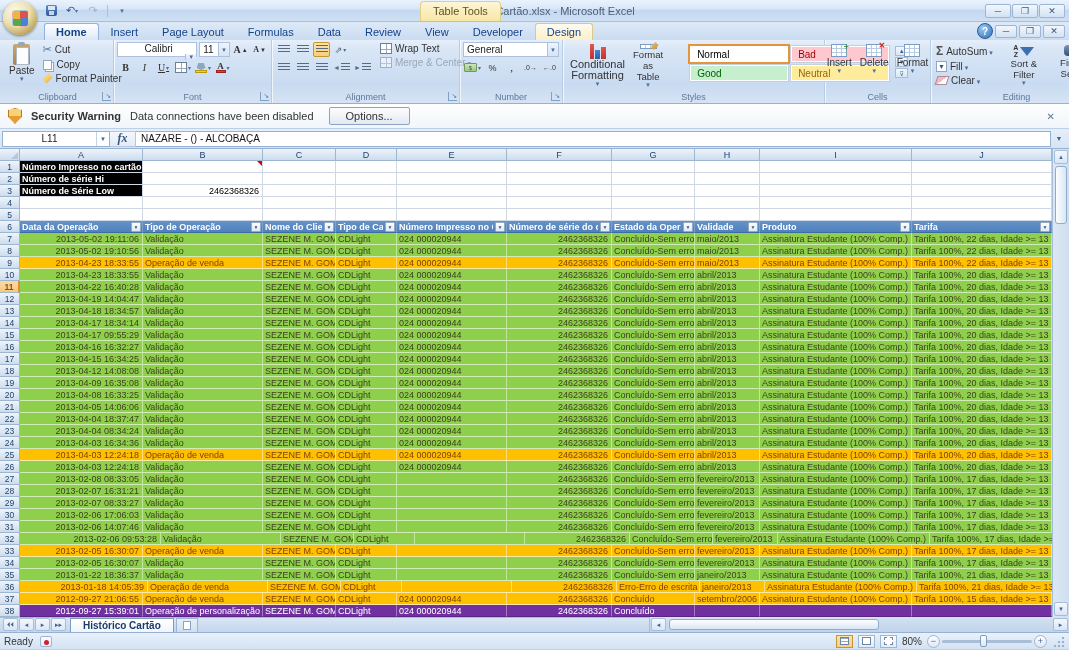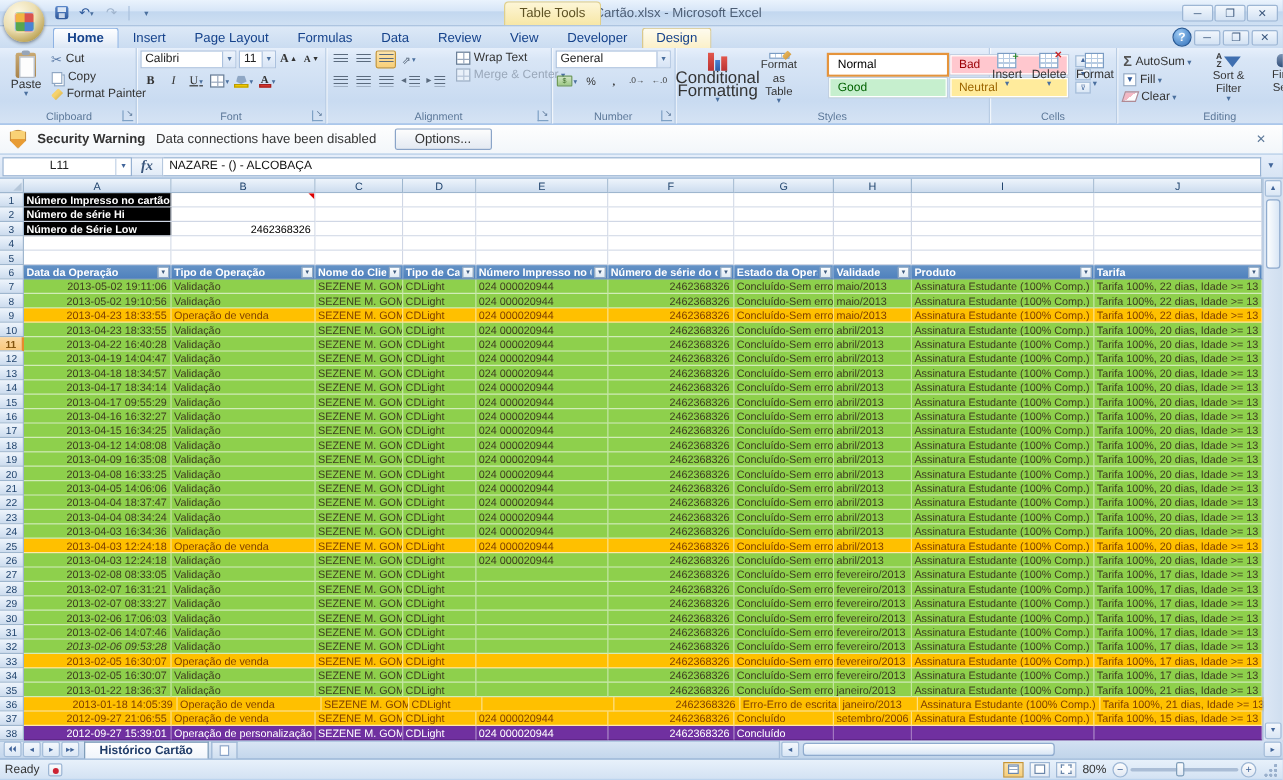--- a/index.html
+++ b/index.html
@@ -235,21 +235,21 @@
           <span>Format Painter</span>
         </div>
     </div>
     <div class="gname">Clipboard</div>
     <div class="launcher">↘</div>
   </div>
 
   <div class="group" style="width:158px;">
     <div class="col" style="width:100%;">
       <div style="display:flex;gap:2px;">
-        <div class="cb" style="width:84px;">
+        <div class="cb" style="width:84px;flex-direction:column;">
             <span>Calibri</span>
             <span class="arr">▼</span>
           </div>
         <div class="cb" style="width:32px;">
             <span>11</span>
             <span class="arr">▼</span>
           </div>
         <div class="tb">
             <span class="bld">A</span>
             <span style="font-size:6px;">▲</span>
@@ -370,21 +370,21 @@
     <div class="launcher">↘</div>
   </div>
 
   <div class="group" style="width:262px;">
     <div class="bigbtn menu-caret" style="width:64px;">
       <span class="i-cf">
           <i></i>
           <i></i>
           <i></i>
         </span>
-      <span class="blabel" style="font-size:14px;">Conditional Formatting</span>
+      <span class="blabel" style="font-size:11px;">Conditional Formatting</span>
     </div>
     <div class="bigbtn menu-caret" style="width:48px;">
       <span class="i-fat"></span>
       <span class="blabel" style="font-size:9.5px;">Format as Table</span>
     </div>
     <div class="style-gallery">
       <div class="chip sel">Normal</div>
       <div class="chip" style="background:#ffc7ce;color:#9c0006;">Bad</div>
       <div class="chip" style="background:#c6efce;color:#006100;">Good</div>
       <div class="chip" style="background:#ffeb9c;color:#9c6500;">Neutral</div>
@@ -913,21 +913,21 @@
         <div class="c" style="width: 61px;">CDLight</div>
         <div class="c" style="width: 110px;"></div>
         <div class="c r" style="width: 105px;">2462368326</div>
         <div class="c" style="width: 83px;">Concluído-Sem erro</div>
         <div class="c" style="width: 65px;">fevereiro/2013</div>
         <div class="c" style="width: 152px;">Assinatura Estudante (100% Comp.)</div>
         <div class="c" style="width: 140px;">Tarifa 100%, 17 dias, Idade &gt;= 13</div>
       </div>
       <div class="xrow g">
         <div class="rn">32</div>
-        <div class="c r" style="width: 123px; font-style: italic;">2013-02-06 09:53:28</div>
+        <div class="c r" style="width: 141px;">2013-02-06 09:53:28</div>
         <div class="c" style="width: 120px;">Validação</div>
         <div class="c" style="width: 73px;">SEZENE M. GOMES</div>
         <div class="c" style="width: 61px;">CDLight</div>
         <div class="c" style="width: 110px;"></div>
         <div class="c r" style="width: 105px;">2462368326</div>
         <div class="c" style="width: 83px;">Concluído-Sem erro</div>
         <div class="c" style="width: 65px;">fevereiro/2013</div>
         <div class="c" style="width: 152px;">Assinatura Estudante (100% Comp.)</div>
         <div class="c" style="width: 140px;">Tarifa 100%, 17 dias, Idade &gt;= 13</div>
       </div>

